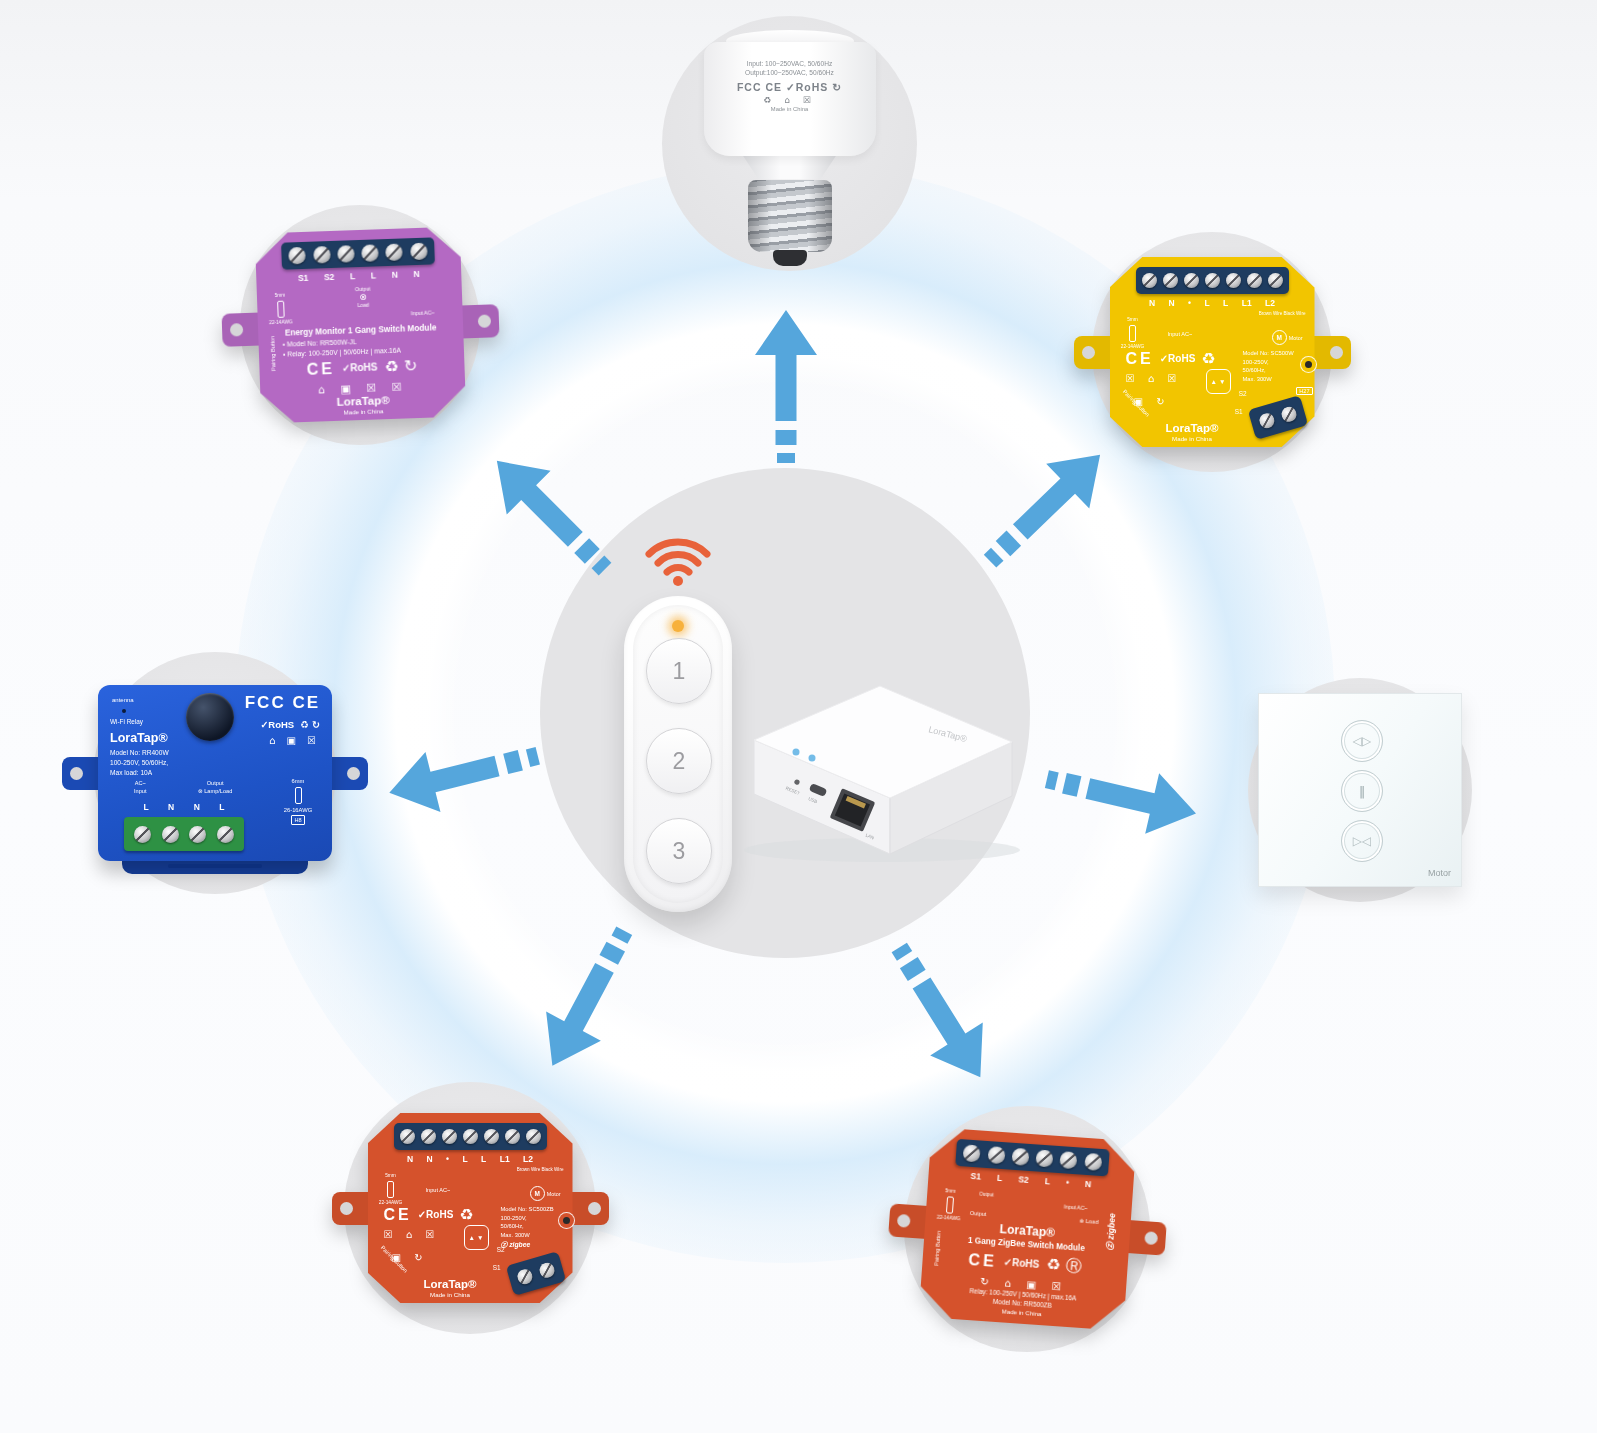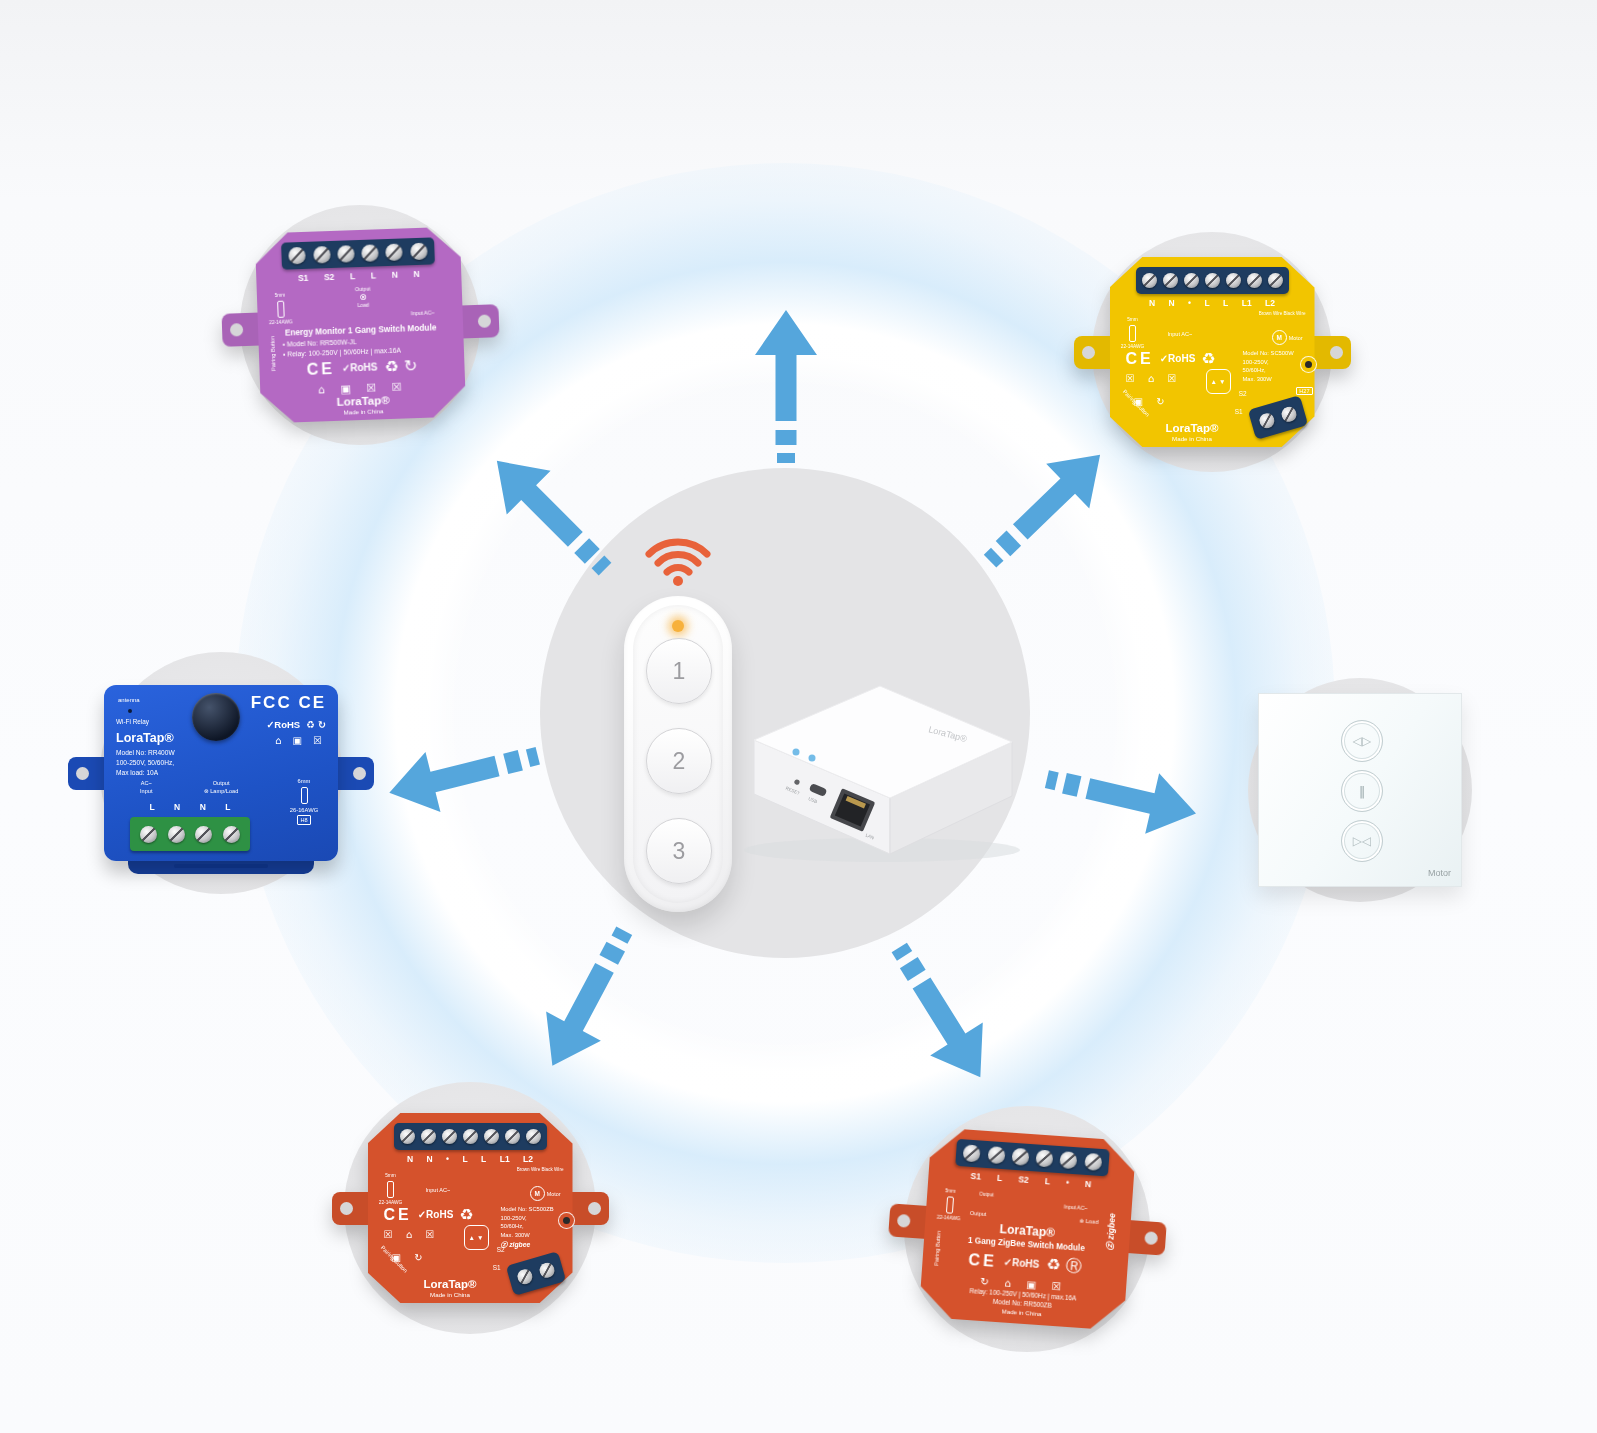--- a/index.html
+++ b/index.html
@@ -164,20 +164,35 @@
   .arrows{position:absolute;left:0;top:0;z-index:4;pointer-events:none;}
 </style>
 </head>
 <body>
 
 <div class="stage">
 
   <div class="glow"></div>
   <div class="ccenter"></div>
 
+  <div class="circle" style="left:662px;top:16px;width:255px;height:255px">
+    <div class="bulbwrap">
+      <div class="bulb-cap"></div>
+      <div class="bulb-body">
+        <div class="bulb-line">Input: 100~250VAC, 50/60Hz</div>
+        <div class="bulb-line">Output:100~250VAC, 50/60Hz</div>
+        <div class="bulb-certs">FCC CE ✓RoHS ↻</div>
+        <div class="bulb-icons ico">♻ ⌂ ☒</div>
+        <div class="bulb-made">Made in China</div>
+      </div>
+      <div class="bulb-neck"></div>
+      <div class="bulb-screw"></div>
+      <div class="bulb-tip"></div>
+    </div>
+  </div>
 
   <div class="circle" style="left:240px;top:205px;width:240px;height:240px">
     <div class="omod msw" style="--mc:#b469c3;transform:rotate(-2deg)">
       <div class="ear l">
           <i></i>
         </div>
       <div class="ear r">
           <i></i>
         </div>
       <div class="body"></div>
@@ -282,21 +297,21 @@
       <div class="sblock">
           <span class="screw sm"></span>
           <span class="screw sm"></span>
         </div>
       <div class="brand">LoraTap®</div>
       <div class="madein">Made in China</div>
       <div class="pairing pair-d">Pairing Button</div>
     </div>
   </div>
 
-  <div class="circle" style="left:100px;top:652px;width:242px;height:242px">
+  <div class="circle" style="left:94px;top:652px;width:242px;height:242px">
     <div class="bmod">
       <div class="ear l">
           <i></i>
         </div>
       <div class="ear r">
           <i></i>
         </div>
       <div class="blip"></div>
       <div class="bmain"></div>
       <div class="ant z2" style="position:absolute">antenna</div>

